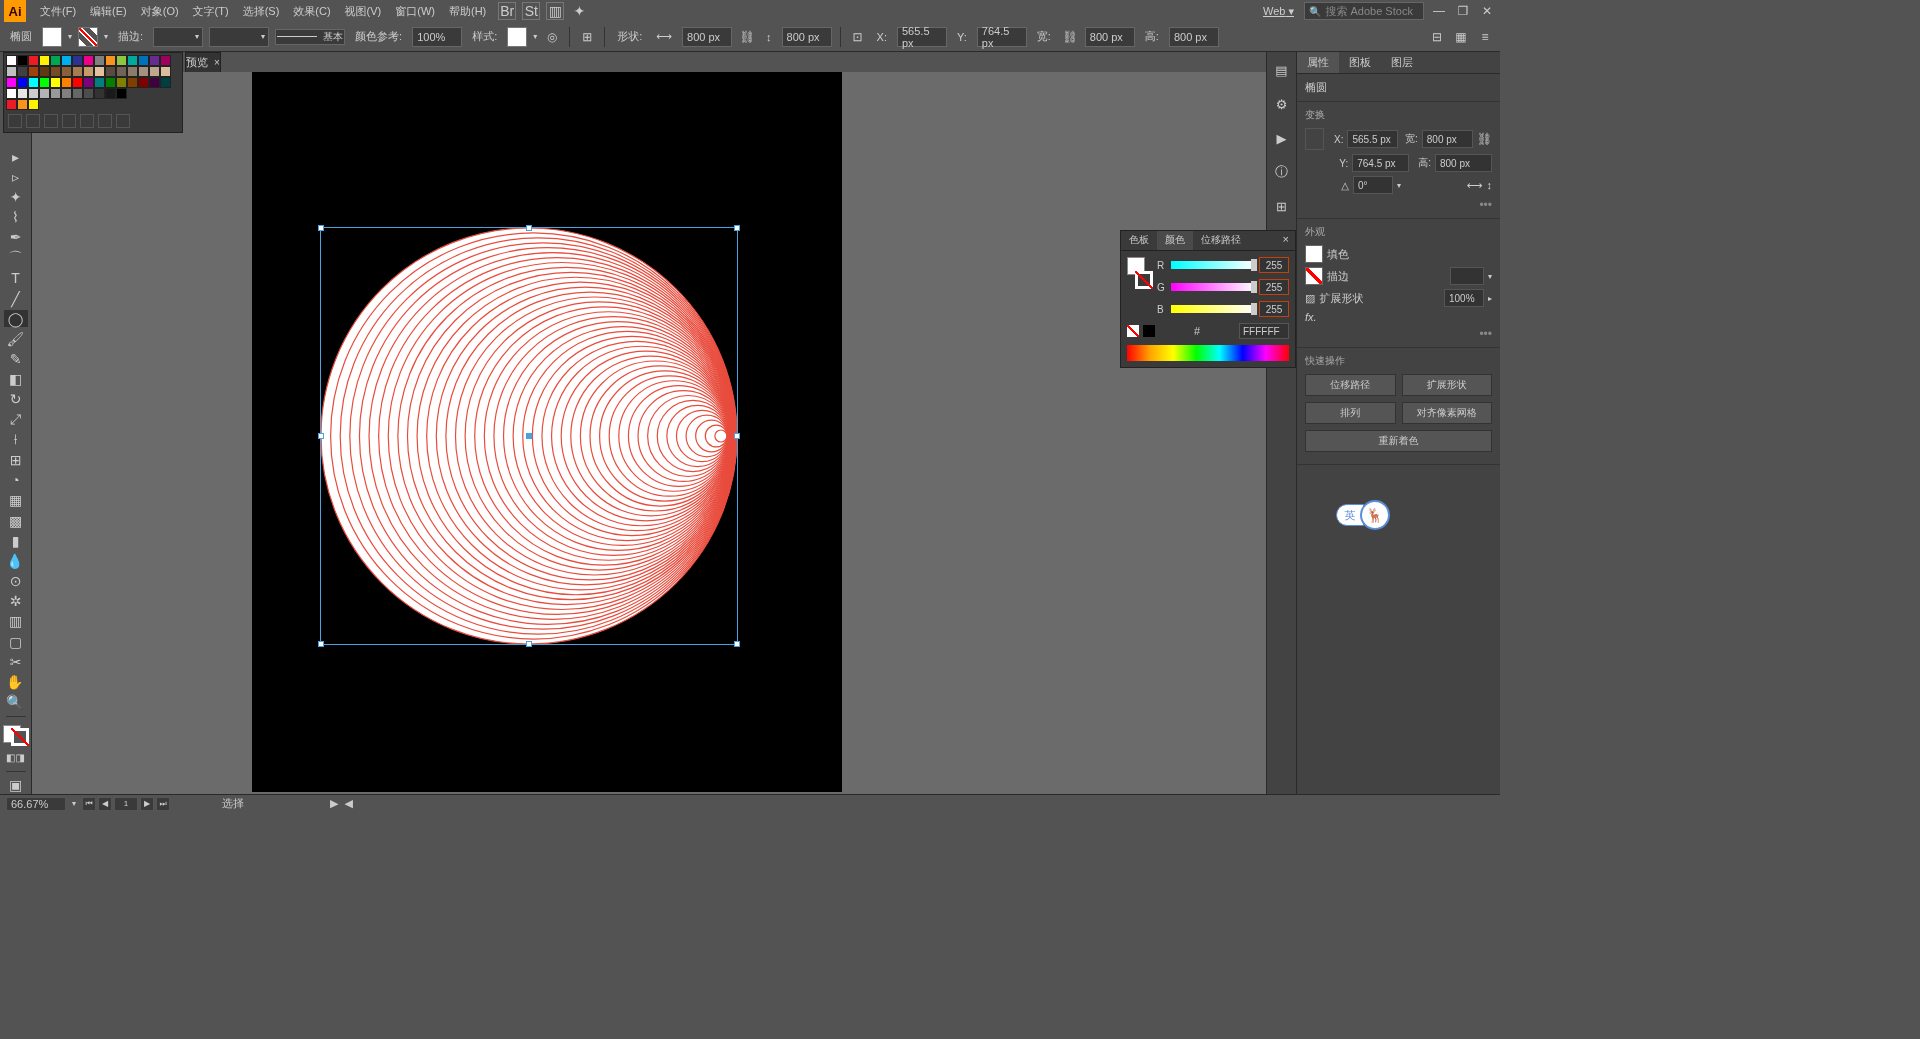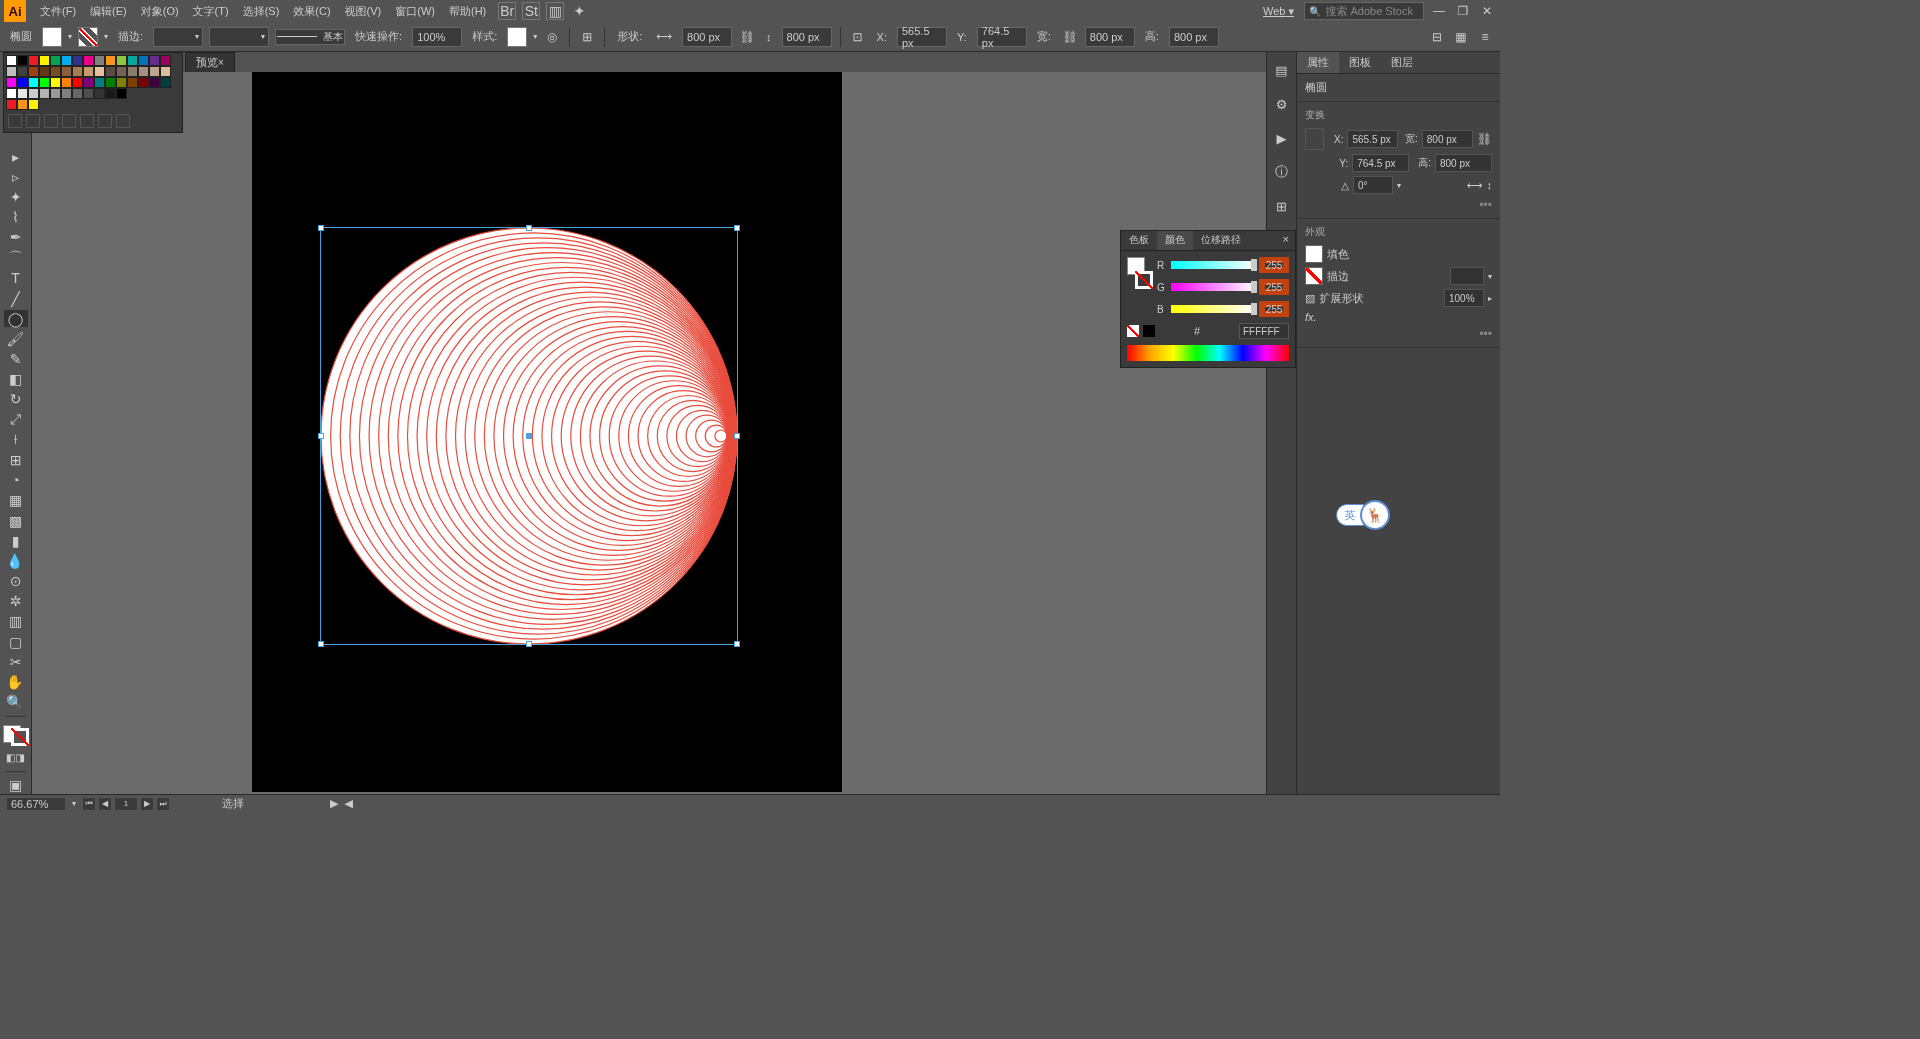--- a/index.html
+++ b/index.html
@@ -26,21 +26,21 @@
 .ctrlbar .stroke-style { width:70px; height:16px; background:#3a3a3a; border:1px solid #666; display:flex; align-items:center; justify-content:center; }
 .ctrlbar .stroke-style .line { width:40px; height:1px; background:#ccc; }
 
 .swatch-panel { position:absolute; top:52px; left:3px; width:180px; background:#3a3a3a; border:1px solid #222; z-index:50; padding:2px; }
 .swatch-panel .srow { display:flex; flex-wrap:wrap; }
 .swatch-panel .sc { width:11px; height:11px; border:1px solid #222; }
 .swatch-panel .tools { display:flex; gap:4px; padding:2px; margin-top:2px; }
 .swatch-panel .tools .ti { width:14px; height:14px; border:1px solid #555; }
 
 .tab-strip { position:absolute; top:52px; left:185px; height:20px; display:flex; align-items:center; }
-.tab-strip .tab { padding:2px 10px; background:#333; border:1px solid #222; font-size:10px; display:flex; align-items:center; }
+.tab-strip .tab { padding:2px 0; background:#333; border:1px solid #222; font-size:10px; display:flex; align-items:center; gap:6px; }
 .tab-strip .tab .x { font-size:10px; cursor:pointer; }
 
 .toolbox { position:absolute; top:52px; left:0; width:32px; bottom:18px; background:#535353; border-right:1px solid #2a2a2a; display:flex; flex-direction:column; align-items:center; padding-top:96px; gap:3px; z-index:10; }
 .toolbox .tool { width:24px; height:22px; display:flex; align-items:center; justify-content:center; cursor:pointer; font-size:14px; }
 .toolbox .tool.active { background:#333; }
 .toolbox .divider { width:20px; height:1px; background:#333; margin:2px 0; }
 .toolbox .fillstroke { position:relative; width:26px; height:26px; margin-top:4px; }
 .toolbox .fillstroke .fill { position:absolute; top:0; left:0; width:18px; height:18px; background:#fff; border:1px solid #888; }
 .toolbox .fillstroke .stroke { position:absolute; bottom:0; right:0; width:18px; height:18px; background:#535353; border:3px solid #fff; }
 .toolbox .fillstroke .stroke::after { content:''; position:absolute; inset:-3px; background:linear-gradient(45deg,transparent 45%,red 45%,red 55%,transparent 55%); }
@@ -82,21 +82,21 @@
 .color-panel .body { padding:6px; }
 .color-panel .fsprev { float:left; width:26px; position:relative; height:32px; }
 .color-panel .fsprev .fp { position:absolute; top:0; left:0; width:18px; height:18px; background:#fff; border:1px solid #888; }
 .color-panel .fsprev .sp { position:absolute; bottom:0; right:0; width:18px; height:18px; border:3px solid #fff; background:#3a3a3a; }
 .color-panel .fsprev .sp::after { content:''; position:absolute; inset:-3px; background:linear-gradient(45deg,transparent 45%,red 45%,red 55%,transparent 55%); }
 .color-panel .sliders { margin-left:30px; }
 .color-panel .srow { display:flex; align-items:center; gap:4px; margin-bottom:6px; }
 .color-panel .srow .sl { width:10px; font-size:10px; }
 .color-panel .srow .bar { flex:1; height:8px; position:relative; }
 .color-panel .srow .bar .knob { position:absolute; right:-2px; top:-2px; width:6px; height:12px; background:#ccc; }
-.color-panel .srow .sv { width:30px; height:16px; background:#333; border:6px solid #c2410c; font-size:10px; display:flex; align-items:center; justify-content:center; }
+.color-panel .srow .sv { width:30px; height:16px; background:#333; border:1px solid #c2410c; font-size:10px; display:flex; align-items:center; justify-content:center; }
 .color-panel .hex { display:flex; align-items:center; gap:4px; margin-top:4px; clear:both; }
 .color-panel .hex .nb { width:12px; height:12px; }
 .color-panel .hex .hv { width:50px; height:16px; background:#333; border:1px solid #555; font-size:10px; display:flex; align-items:center; padding:0 3px; margin-left:auto; }
 .color-panel .spectrum { height:16px; margin-top:6px; background:linear-gradient(90deg,red,orange,yellow,lime,cyan,blue,magenta,red); }
 
 .statusbar { position:absolute; bottom:0; left:0; right:0; height:18px; background:#535353; border-top:1px solid #2a2a2a; display:flex; align-items:center; padding:0 6px; gap:6px; font-size:10px; }
 .statusbar .zoom { width:60px; height:14px; background:#3a3a3a; border:1px solid #555; padding:0 4px; display:flex; align-items:center; }
 .statusbar .nav { display:flex; gap:2px; }
 .statusbar .nav .nb { width:14px; height:14px; background:#3a3a3a; border:1px solid #555; display:flex; align-items:center; justify-content:center; font-size:8px; }
 
@@ -136,21 +136,21 @@
     <span style="font-size:8px">▾</span>
   <div class="sw none"></div>
     <span style="font-size:8px">▾</span>
   <span class="lbl">描边:</span>
   <div class="dd" style="width:50px"></div>
   <div class="dd" style="width:60px"></div>
   <div class="stroke-style">
       <div class="line"></div>
       <span style="margin-left:6px;font-size:10px">基本</span>
     </div>
-  <span class="lbl">快速操作:</span>
+  <span class="lbl">颜色参考:</span>
   <div class="num">100%</div>
   <span class="lbl">样式:</span>
   <div class="sw"></div>
     <span style="font-size:8px">▾</span>
   <div class="icn">◎</div>
   <div class="sep"></div>
   <div class="icn">⊞</div>
   <div class="sep"></div>
   <span class="lbl">形状:</span>
   <span class="lbl">⟷</span>
@@ -430,20 +430,34 @@
         <span>▨</span>
         <span>扩展形状</span>
       <div class="v" style="width:40px;margin-left:auto">100%</div>
         <span style="font-size:8px">▸</span>
     </div>
     <div class="row">
         <span style="font-style:italic">fx.</span>
       </div>
     <div style="text-align:right;font-size:12px;color:#888;cursor:pointer">•••</div>
   </div>
+  <div class="sect">
+    <div class="title">快速操作</div>
+    <div class="row2">
+        <div class="btn">位移路径</div>
+        <div class="btn">扩展形状</div>
+      </div>
+    <div class="row2">
+        <div class="btn">排列</div>
+        <div class="btn">对齐像素网格</div>
+      </div>
+    <div class="row2">
+        <div class="btn">重新着色</div>
+      </div>
+  </div>
 </div>
 
 <div class="color-panel">
   <div class="cptabs">
     <div class="ct">色板</div>
     <div class="ct active">颜色</div>
     <div class="ct">位移路径</div>
     <div class="cx">×</div>
   </div>
   <div class="body">

